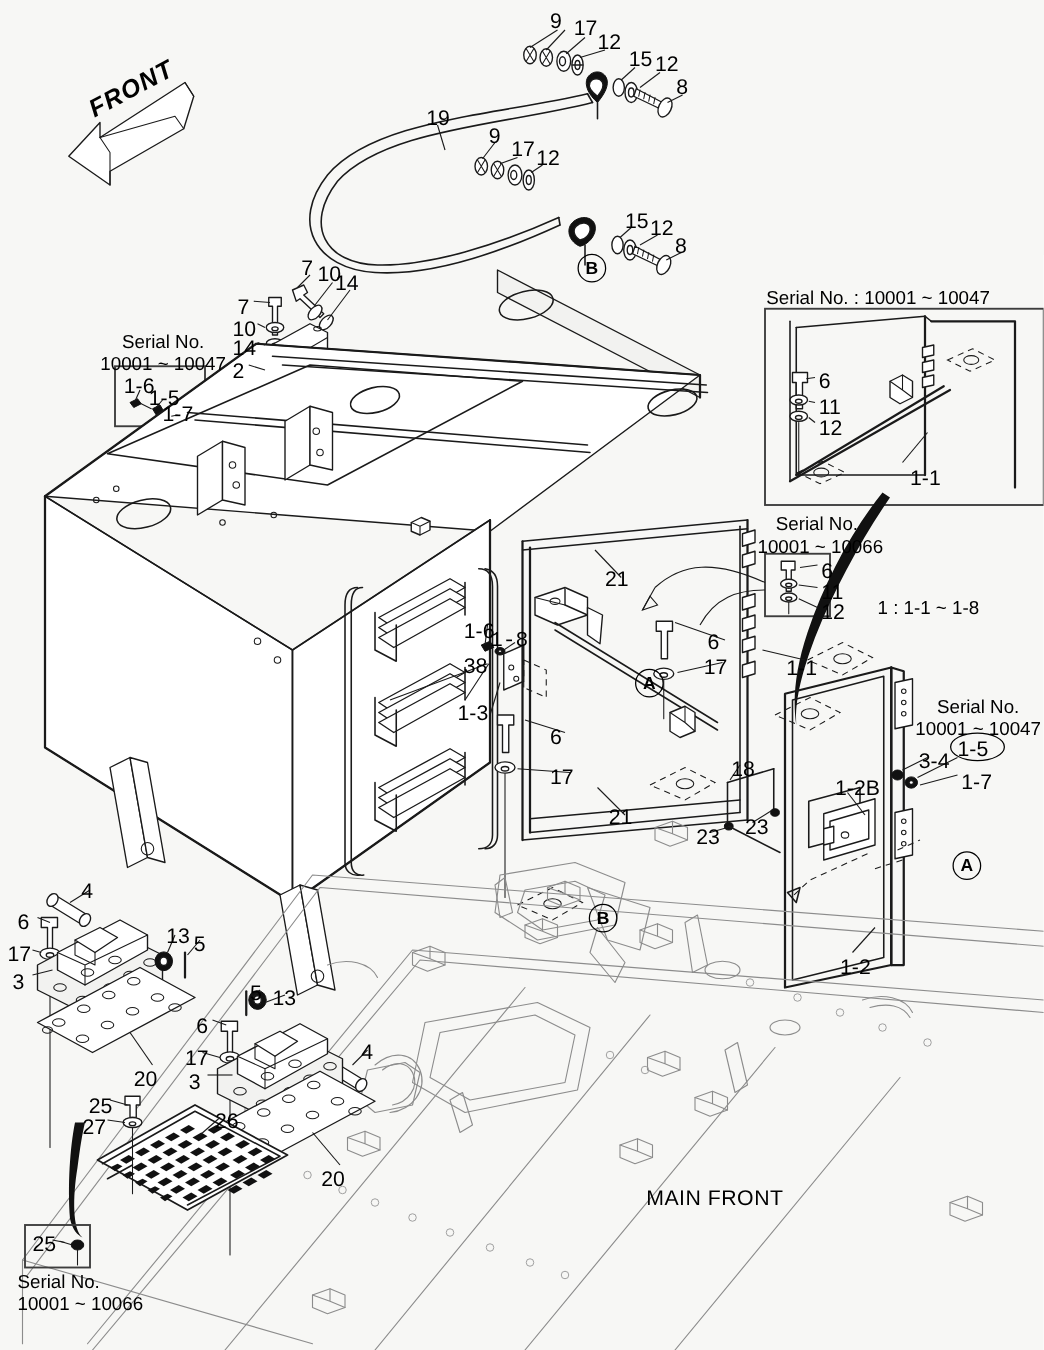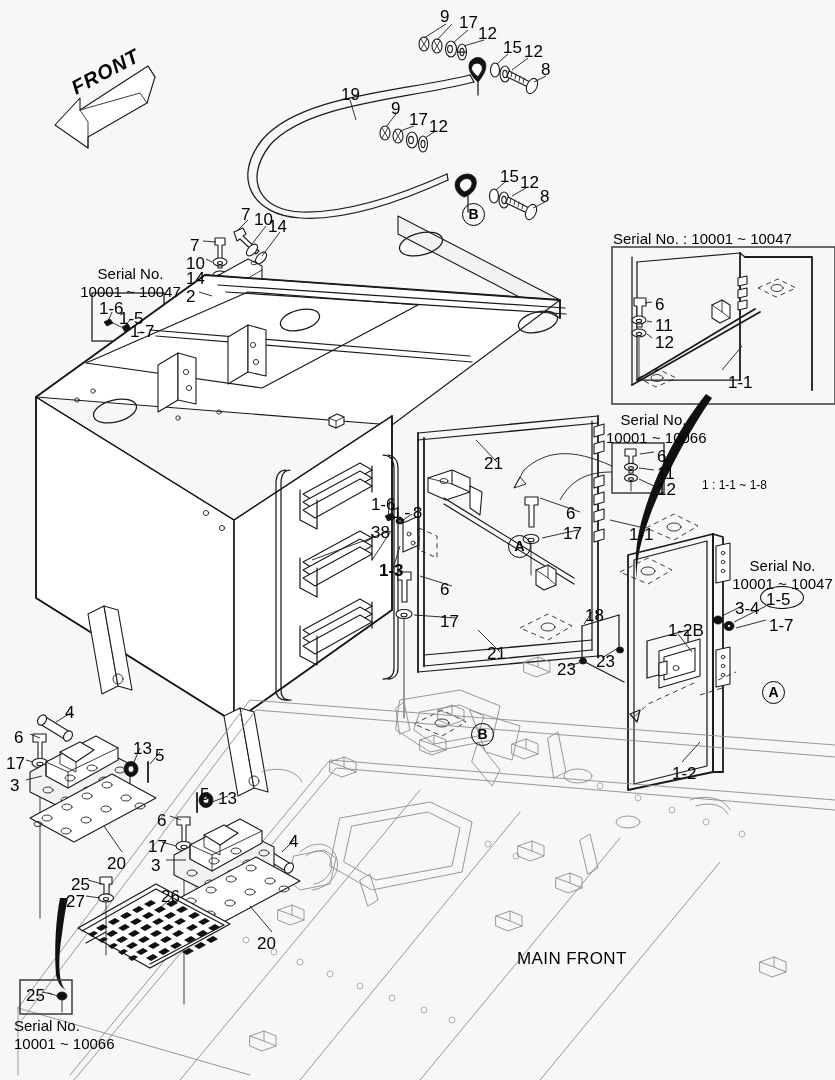--- a/index.html
+++ b/index.html
@@ -759,21 +759,21 @@
       <div class="lbl" style="left: 657px; top: 448px;">6</div>
       <div class="lbl" style="left: 657px; top: 465px;">11</div>
       <div class="lbl" style="left: 657px; top: 481px;">12</div>
       <div class="lbl" style="left: 484px; top: 455px;">21</div>
       <div class="lbl" style="left: 371px; top: 496px;">1-6</div>
       <div class="lbl" style="left: 392px; top: 505px; font-family: Liberation Mono, monospace;">1-8</div>
       <div class="lbl" style="left: 566px; top: 505px;">6</div>
       <div class="lbl" style="left: 371px; top: 524px;">38</div>
       <div class="lbl" style="left: 563px; top: 525px;">17</div>
       <div class="lbl" style="left: 629px; top: 526px;">1-1</div>
-      <div class="lbl" style="left: 379px; top: 562px; font-weight: bold;">1-3</div>
+      <div class="lbl" style="left: 366px; top: 562px;">1-3</div>
       <div class="lbl" style="left: 440px; top: 581px;">6</div>
       <div class="lbl" style="left: 440px; top: 613px;">17</div>
       <div class="lbl" style="left: 487px; top: 645px;">21</div>
       <div class="lbl" style="left: 585px; top: 607px;">18</div>
       <div class="lbl" style="left: 557px; top: 661px;">23</div>
       <div class="lbl" style="left: 596px; top: 653px;">23</div>
       <div class="lbl" style="left: 668px; top: 622px;">1-2B</div>
       <div class="lbl" style="left: 735px; top: 600px;">3-4</div>
       <div class="lbl" style="left: 766px; top: 591px;">1-5</div>
       <div class="lbl" style="left: 769px; top: 617px;">1-7</div>
@@ -785,21 +785,21 @@
       <div class="lbl" style="left: 6px; top: 755px;">17</div>
       <div class="lbl" style="left: 10px; top: 777px;">3</div>
       <div class="lbl" style="left: 200px; top: 786px;">5</div>
       <div class="lbl" style="left: 218px; top: 790px;">13</div>
       <div class="lbl" style="left: 157px; top: 812px;">6</div>
       <div class="lbl" style="left: 107px; top: 855px;">20</div>
       <div class="lbl" style="left: 148px; top: 838px;">17</div>
       <div class="lbl" style="left: 289px; top: 833px;">4</div>
       <div class="lbl" style="left: 151px; top: 857px;">3</div>
       <div class="lbl" style="left: 71px; top: 876px;">25</div>
-      <div class="lbl" style="left: 161px; top: 888px;">26</div>
+      <div class="lbl" style="left: 172px; top: 888px;">26</div>
       <div class="lbl" style="left: 66px; top: 893px;">27</div>
       <div class="lbl" style="left: 257px; top: 935px;">20</div>
       <div class="lbl" style="left: 26px; top: 987px;">25</div>
     </div>
   <div id="marker-layer">
       <div class="circ" style="left: 462px; top: 203px;">B</div>
       <div class="circ" style="left: 508px; top: 535px;">A</div>
       <div class="circ" style="left: 471px; top: 723px;">B</div>
       <div class="circ" style="left: 762px; top: 681px;">A</div>
     </div>
@@ -823,18 +823,18 @@
   <div class="serial ctr" style="left:78px;top:265px;width:105px;">
     <div>Serial No.</div>
     <div>10001 ~ 10047</div>
   </div>
 
   <div class="serial" style="left:14px;top:1017px;">
     <div>Serial No.</div>
     <div>10001 ~ 10066</div>
   </div>
 
-  <div class="lbl" style="left:702px;top:479px;font-size:12px;">1 : 1-1 ~ 1-8</div>
+  <div class="lbl" style="left:702px;top:479px;font-size:15px;">1 : 1-1 ~ 1-8</div>
   <div class="lbl mainframe" style="left:517px;top:950px;">MAIN FRONT</div>
 
   <div class="ellip" style="left:760px;top:586px;width:32px;height:19px;line-height:19px;"></div>
 
 </div>
 
 </body></html>

